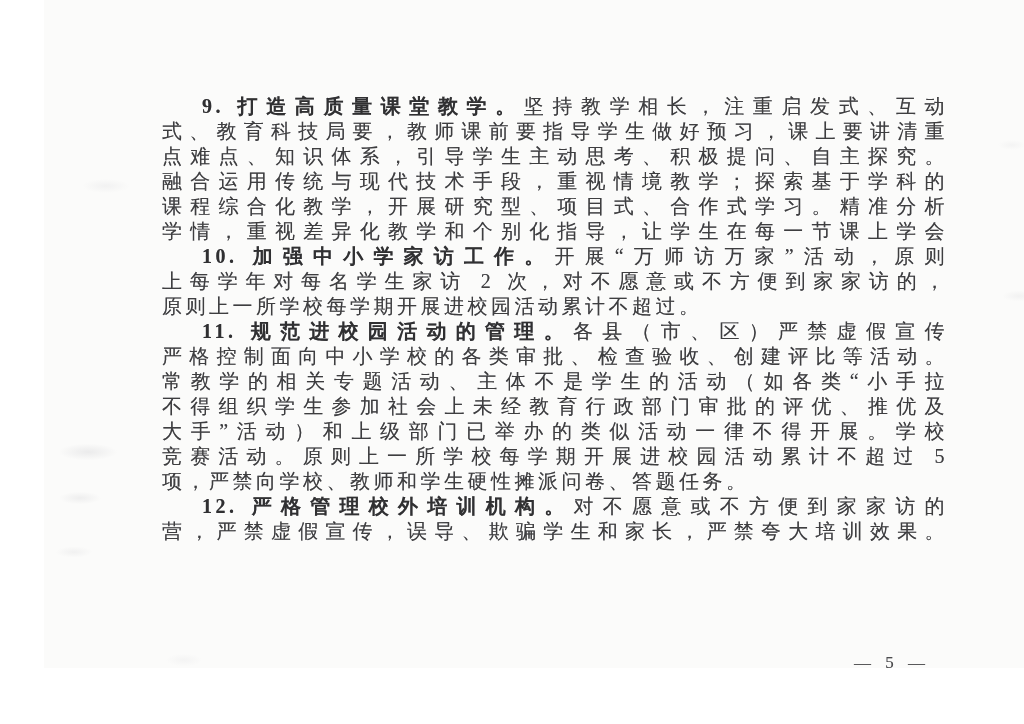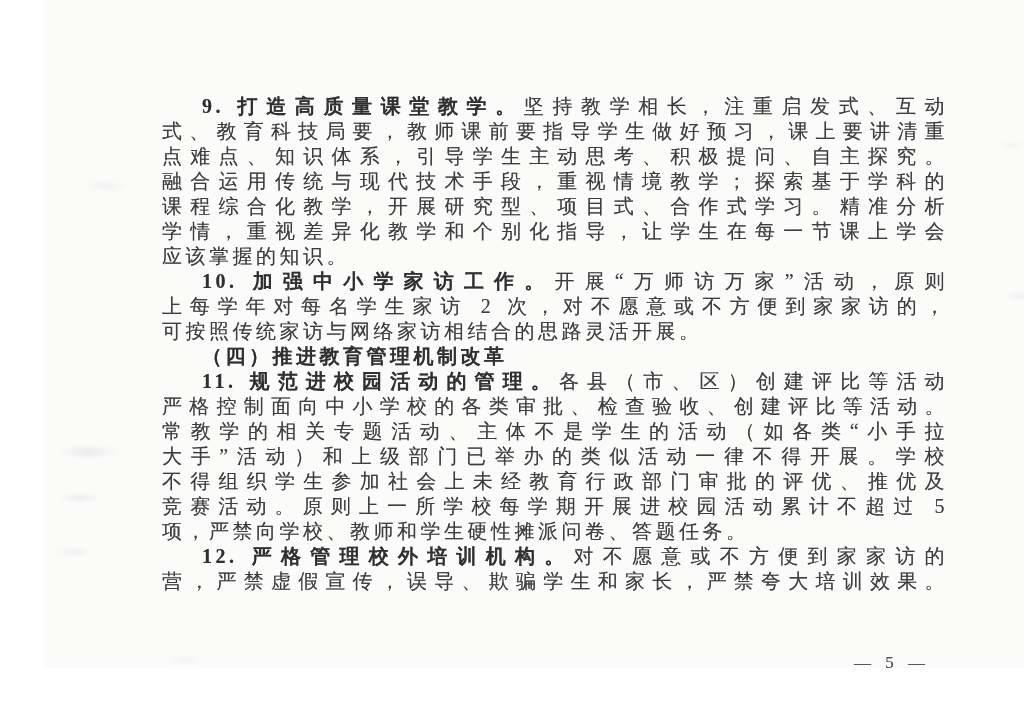--- a/index.html
+++ b/index.html
@@ -47,29 +47,27 @@
 <body>
 
 <div class="page">
   <div class="doc" id="doc-body">
       <div class="line j ind"><b>9. 打造高质量课堂教学。</b><span>坚持教学相长，注重启发式、互动</span></div>
       <div class="line j"><span>式、教育科技局要，教师课前要指导学生做好预习，课上要讲清重</span></div>
       <div class="line j"><span>点难点、知识体系，引导学生主动思考、积极提问、自主探究。</span></div>
       <div class="line j"><span>融合运用传统与现代技术手段，重视情境教学；探索基于学科的</span></div>
       <div class="line j"><span>课程综合化教学，开展研究型、项目式、合作式学习。精准分析</span></div>
       <div class="line j"><span>学情，重视差异化教学和个别化指导，让学生在每一节课上学会</span></div>
-      <div class="line"><span>应该掌握的知识。</span></div>
       <div class="line j ind"><b>10. 加强中小学家访工作。</b><span>开展“万师访万家”活动，原则</span></div>
       <div class="line j"><span>上每学年对每名学生家访 2 次，对不愿意或不方便到家家访的，</span></div>
-      <div class="line"><span>可按照传统家访与网络家访相结合的思路灵活开展。</span></div>
-      <div class="line ind"><b>（四）推进教育管理机制改革</b></div>
-      <div class="line j ind"><b>11. 规范进校园活动的管理。</b><span>各县（市、区）创建评比等活动</span></div>
+      <div class="line"><span>原则上一所学校每学期开展进校园活动累计不超过。</span></div>
+      <div class="line j ind"><b>11. 规范进校园活动的管理。</b><span>各县（市、区）严禁虚假宣传</span></div>
       <div class="line j"><span>严格控制面向中小学校的各类审批、检查验收、创建评比等活动。</span></div>
       <div class="line j"><span>常教学的相关专题活动、主体不是学生的活动（如各类“小手拉</span></div>
+      <div class="line j"><span>不得组织学生参加社会上未经教育行政部门审批的评优、推优及</span></div>
       <div class="line j"><span>大手”活动）和上级部门已举办的类似活动一律不得开展。学校</span></div>
-      <div class="line j"><span>不得组织学生参加社会上未经教育行政部门审批的评优、推优及</span></div>
       <div class="line j"><span>竞赛活动。原则上一所学校每学期开展进校园活动累计不超过 5</span></div>
       <div class="line"><span>项，严禁向学校、教师和学生硬性摊派问卷、答题任务。</span></div>
       <div class="line j ind"><b>12. 严格管理校外培训机构。</b><span>对不愿意或不方便到家家访的</span></div>
       <div class="line j"><span>营，严禁虚假宣传，误导、欺骗学生和家长，严禁夸大培训效果。</span></div>
     </div>
   <div class="pagenum">— 5 —</div>
 </div>
 
 </body></html>

